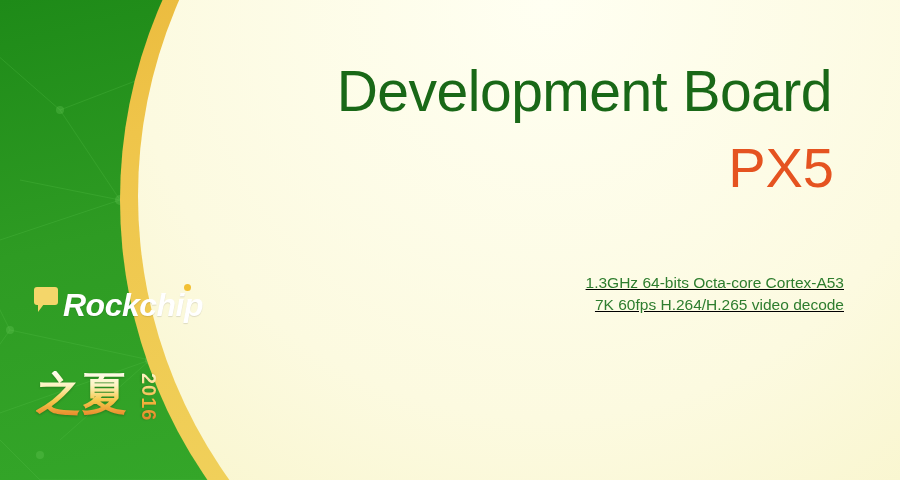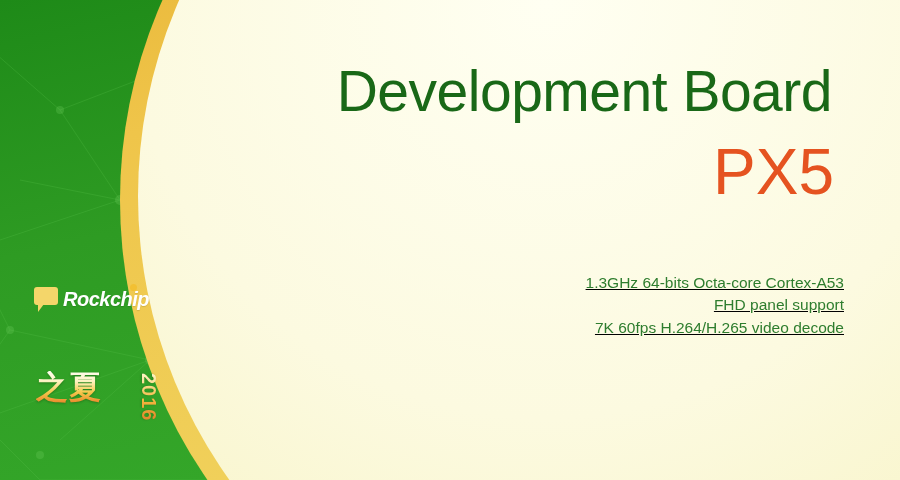--- a/index.html
+++ b/index.html
@@ -45,21 +45,21 @@
     letter-spacing: -0.5px;
     white-space: nowrap;
   }
 
   .model {
     position: absolute;
     right: 66px;
     top: 140px;
     width: 640px;
     text-align: right;
-    font-size: 64px;
+    font-size: 56px;
     line-height: 1.0;
     font-weight: 400;
     color: #E55320;
     letter-spacing: 0px;
     white-space: nowrap;
   }
 
   .specs {
     position: absolute;
     right: 56px;
@@ -103,21 +103,21 @@
     position: absolute;
     left: 4px;
     bottom: -7px;
     width: 0; height: 0;
     border-left: 6px solid #F4D66A;
     border-bottom: 8px solid transparent;
   }
   .wordmark {
     position: relative;
     margin-left: 5px;
-    font-size: 20px;
+    font-size: 32px;
     font-weight: 700;
     font-style: italic;
     color: #FFFFFF;
     letter-spacing: -0.5px;
     line-height: 1;
     margin-top: 6px;
     text-shadow: 0 1px 1px rgba(0,0,0,0.12);
   }
   .wordmark .dot {
     position: absolute;
@@ -149,21 +149,21 @@
     filter: drop-shadow(0 1px 1px rgba(0,0,0,0.22));
   }
   .cn-line-1 {
     position: absolute;
     left: 0; top: 0;
     font-size: 45px;
   }
   .cn-line-2 {
     position: absolute;
     left: 2px; top: 50px;
-    font-size: 32px;
+    font-size: 45px;
   }
   .year {
     position: absolute;
     left: 126px;
     top: 52px;
     font-size: 20px;
     font-weight: 700;
     letter-spacing: 1px;
     transform: rotate(90deg);
     transform-origin: left top;
@@ -235,21 +235,20 @@
   </svg>
 
   <div class="content">
 
     <div class="title">Development Board</div>
 
     <div class="model">PX5</div>
 
     <div class="specs">
       <div class="spec-line">1.3GHz 64-bits Octa-core Cortex-A53</div>
-      <div class="spec-line">FHD panel support</div>
       <div class="spec-line">7K 60fps H.264/H.265 video decode</div>
     </div>
 
     <div class="logo">
       <div class="logo-top">
         <span class="bubble"></span>
         <span class="wordmark"><span>Rockchip</span><span class="dot"></span></span>
       </div>
 
       <div class="cn-block">

